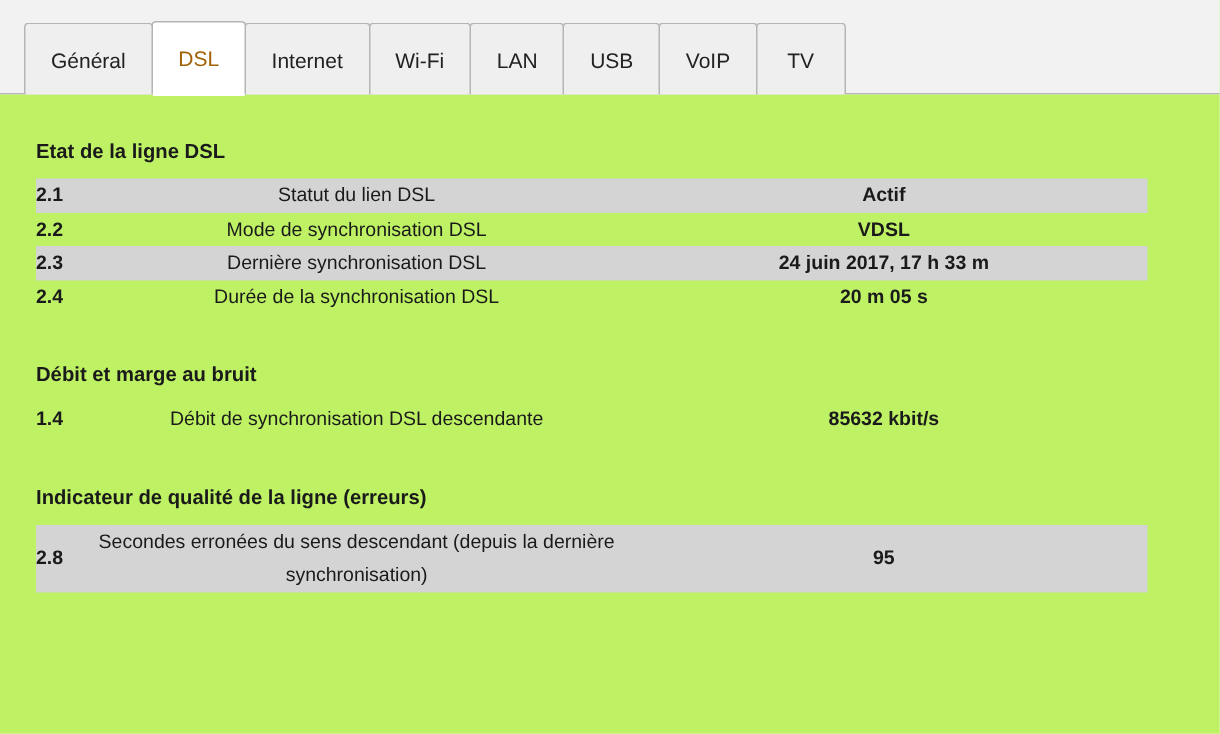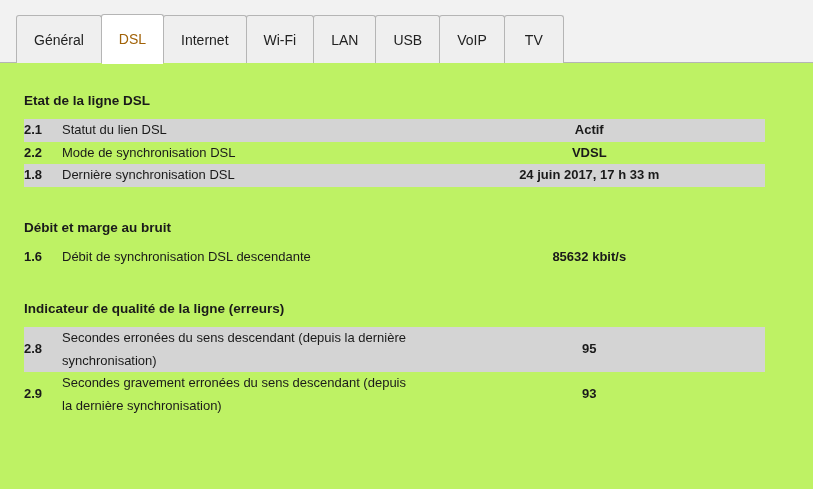--- a/index.html
+++ b/index.html
@@ -123,20 +123,21 @@
     height: 22.5px;
   }
   td.idx {
     width: 38px;
     font-weight: bold;
     padding-left: 2px;
     box-sizing: border-box;
   }
   td.label {
     padding-left: 5px;
+    text-align: center;
   }
   td.value {
     text-align: center;
     font-weight: bold;
     padding-right: 4px;
     white-space: nowrap;
   }
 </style>
 </head>
 <body>
@@ -182,57 +183,57 @@
           <td class="idx">2.1</td>
           <td class="label">Statut du lien DSL</td>
           <td class="value">Actif</td>
         </tr>
         <tr>
           <td class="idx">2.2</td>
           <td class="label">Mode de synchronisation DSL</td>
           <td class="value">VDSL</td>
         </tr>
         <tr class="shaded">
-          <td class="idx">1.8</td>
+          <td class="idx">2.3</td>
           <td class="label">Dernière synchronisation DSL</td>
           <td class="value">24 juin 2017, 17 h 33 m</td>
+        </tr>
+        <tr>
+          <td class="idx">2.4</td>
+          <td class="label">Durée de la synchronisation DSL</td>
+          <td class="value">20 m 05 s</td>
         </tr>
       </tbody>
         </table>
     </div>
 
     <div class="section-spacer-2"></div>
 
     <div class="section">
       <div class="section-title">Débit et marge au bruit</div>
       <table class="rows">
         <tbody>
         <tr>
-          <td class="idx">1.6</td>
+          <td class="idx">1.4</td>
           <td class="label">Débit de synchronisation DSL descendante</td>
           <td class="value">85632 kbit/s</td>
         </tr>
       </tbody>
         </table>
     </div>
 
     <div class="section-spacer-2"></div>
 
     <div class="section">
       <div class="section-title">Indicateur de qualité de la ligne (erreurs)</div>
       <table class="rows">
         <tbody>
             <tr class="shaded">
           <td class="idx">2.8</td>
           <td class="label">Secondes erronées du sens descendant (depuis la dernière synchronisation)</td>
           <td class="value">95</td>
         </tr>
-        <tr>
-          <td class="idx">2.9</td>
-          <td class="label">Secondes gravement erronées du sens descendant (depuis la dernière synchronisation)</td>
-          <td class="value">93</td>
-        </tr>
       </tbody>
         </table>
     </div>
 
   </div>
 </div>
 
 </body></html>

